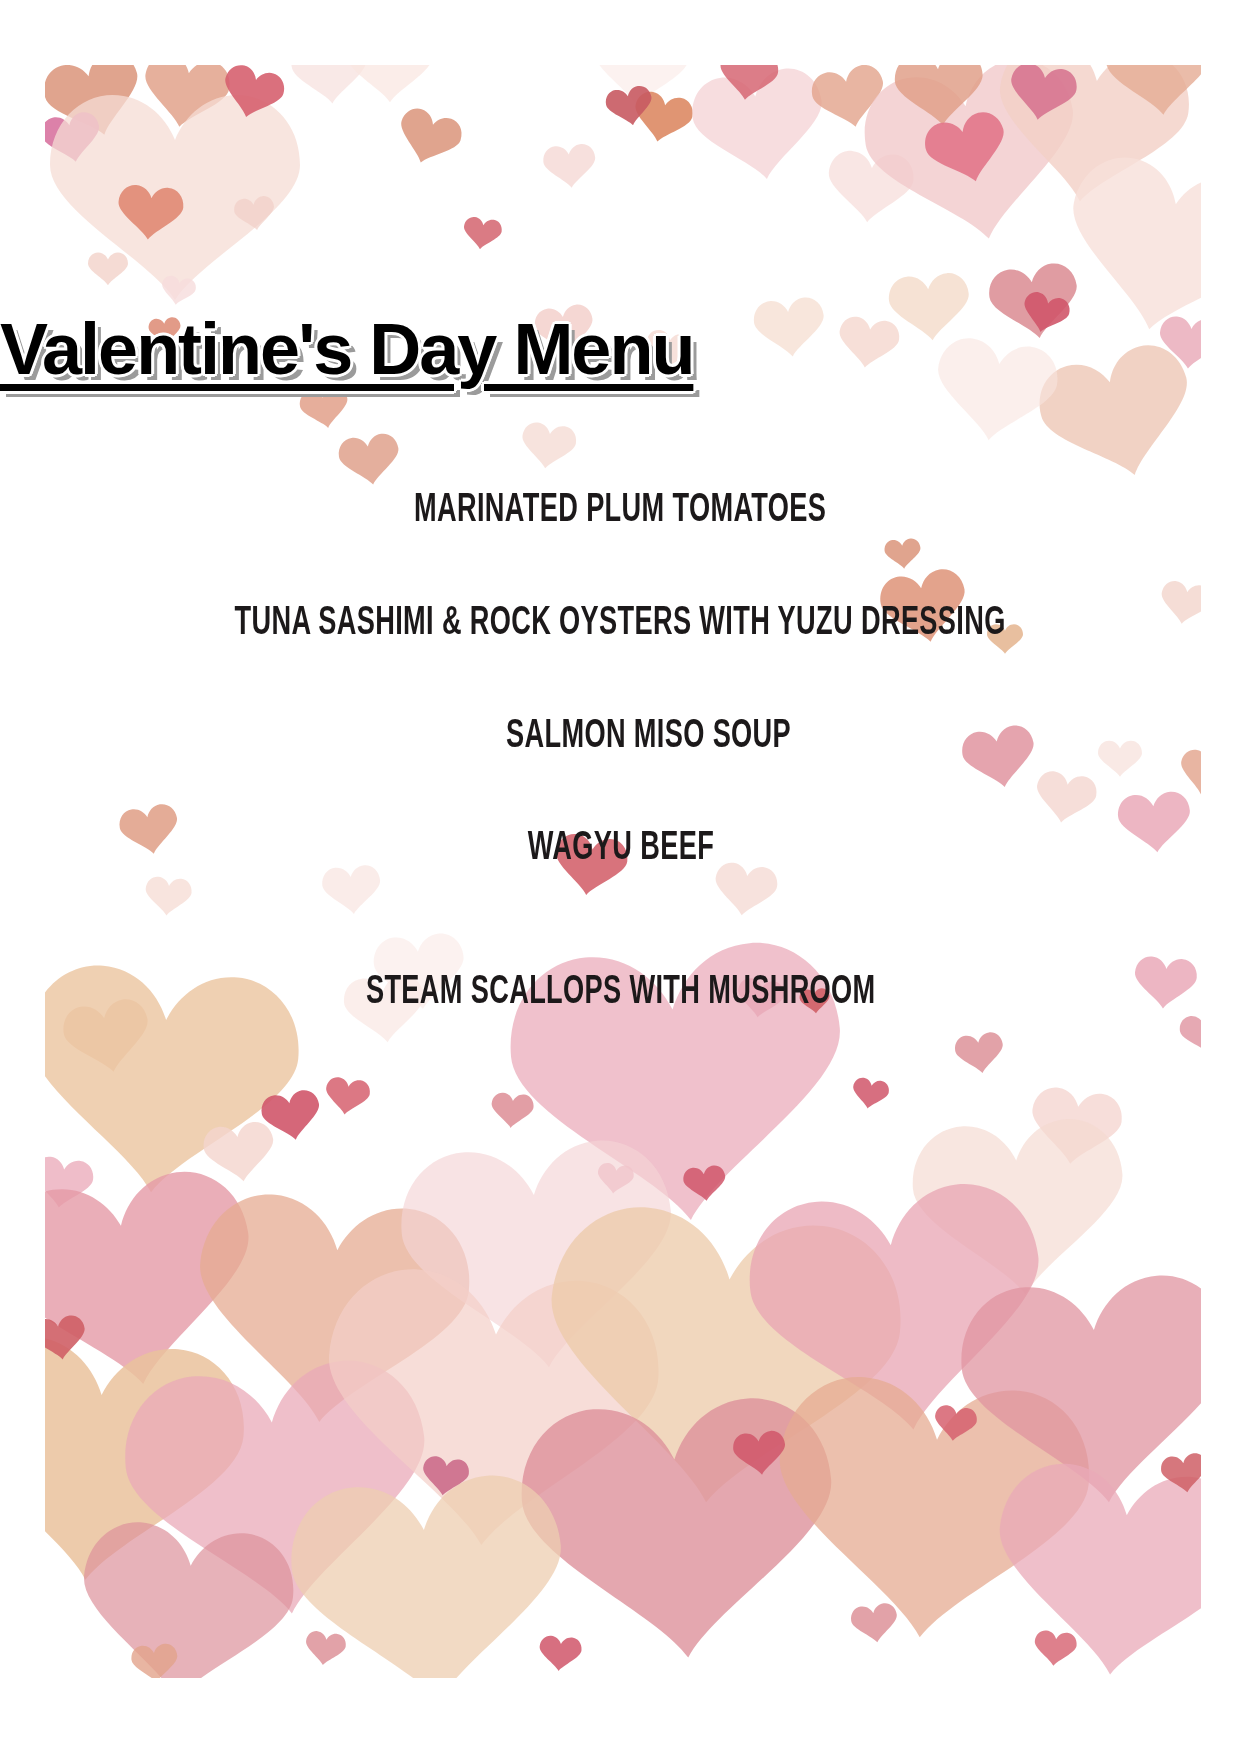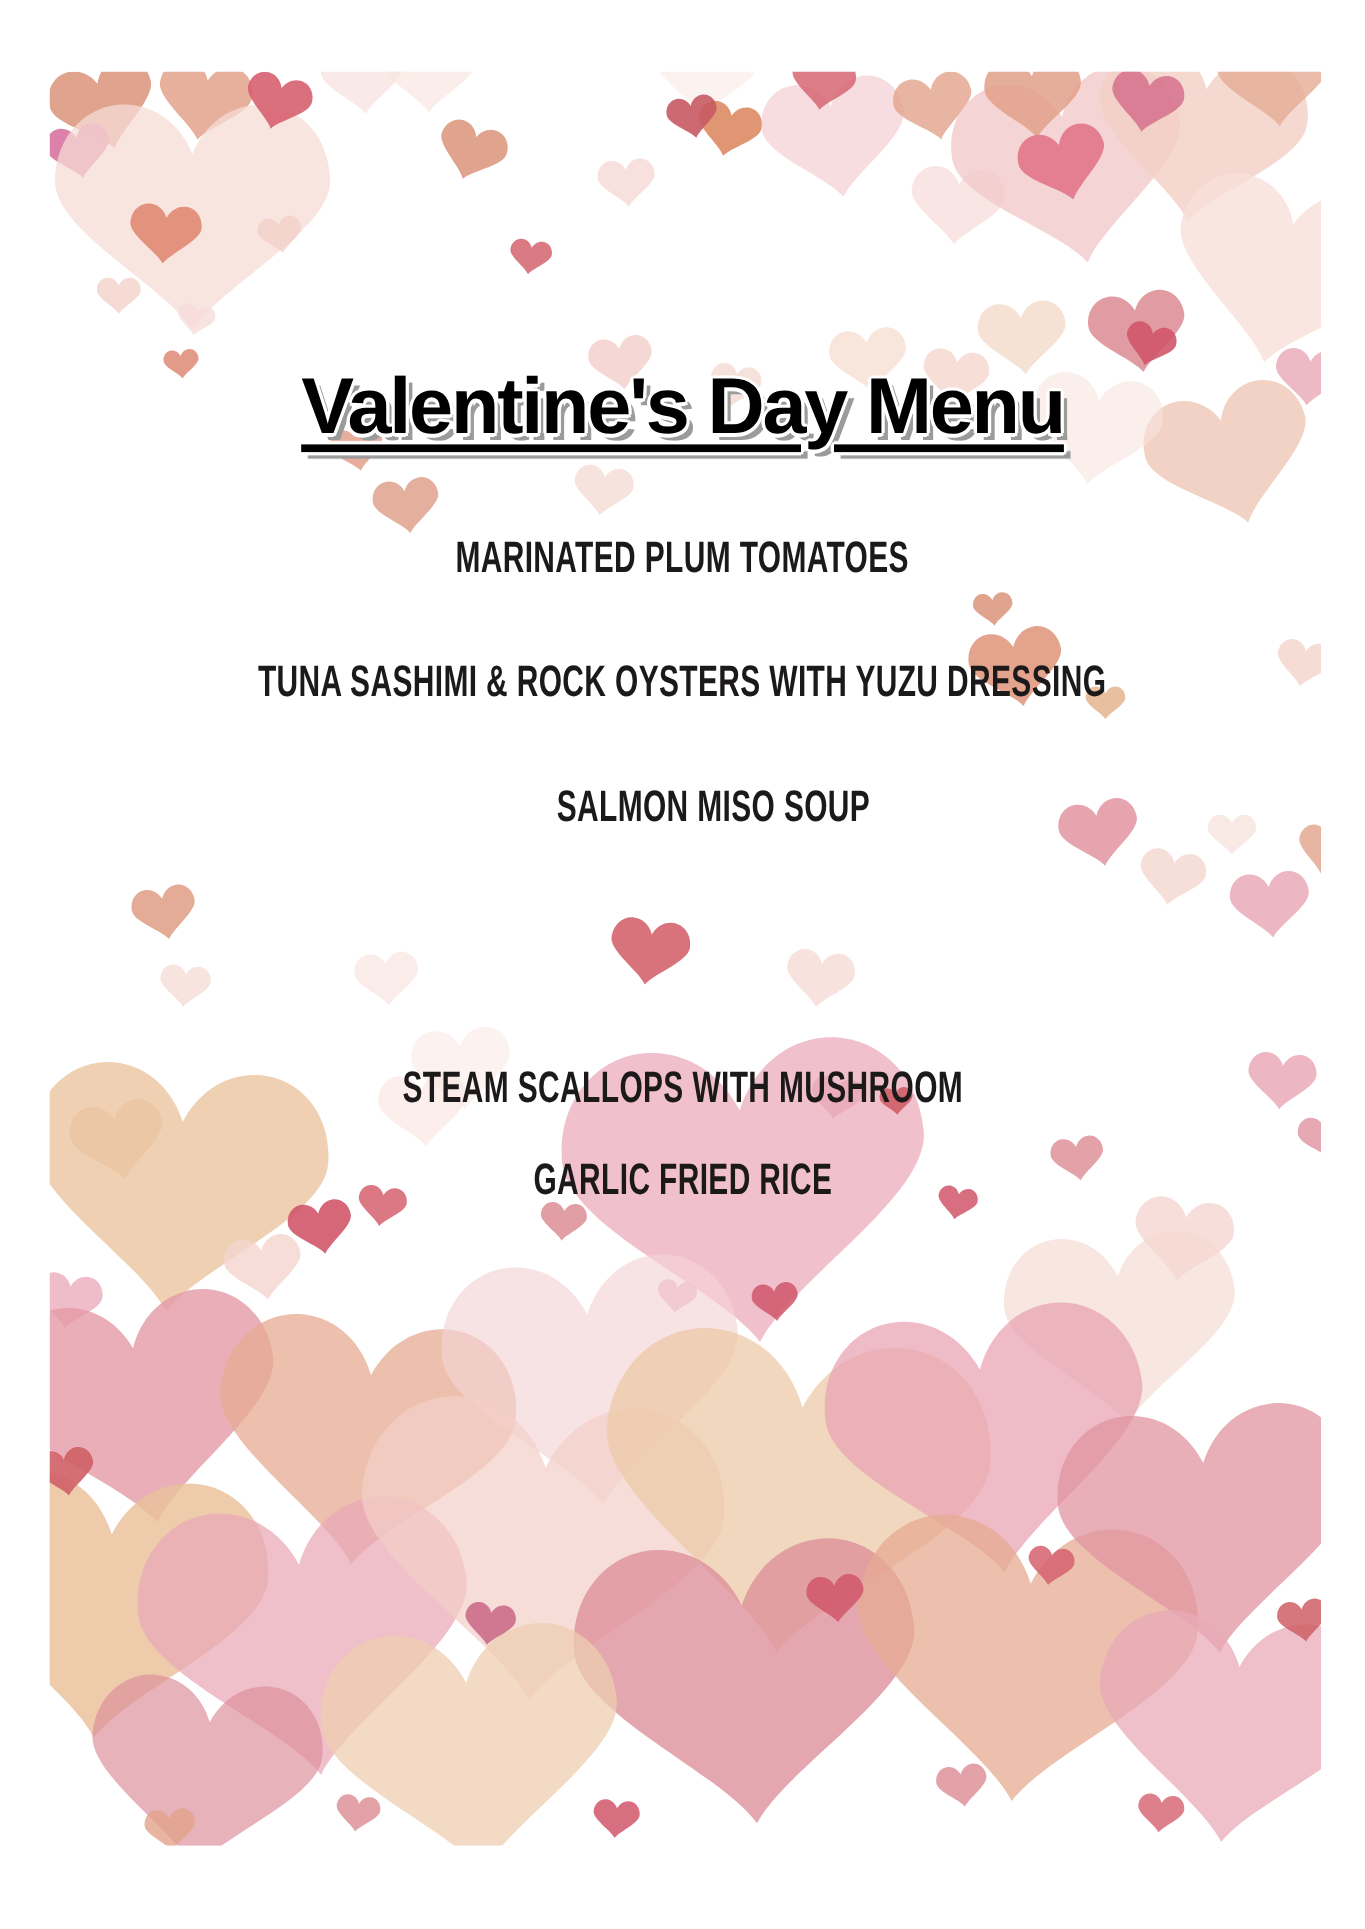--- a/index.html
+++ b/index.html
@@ -18,22 +18,22 @@
   .hearts-field {
     position: absolute;
     left: 45px; top: 65px;
     width: 1156px; height: 1613px;
     overflow: hidden;
   }
   .hearts-field svg { display: block; }
 
   .title {
     position: absolute;
-    top: 329px; left: 0; width: 100%;
-    text-align: center;
+    top: 308px; left: 0; width: 100%;
+    text-align: left;
     z-index: 2;
   }
   .title-text {
     display: inline-block;
     font-family: "Liberation Sans", sans-serif;
     font-weight: 700;
     font-size: 72px;
     letter-spacing: -2px;
     color: var(--title-color, #000000);
     text-decoration: underline;
@@ -195,20 +195,20 @@
 
   <div class="menu-item item-1">
     <span class="item-text">MARINATED PLUM TOMATOES</span>
   </div>
   <div class="menu-item item-2">
     <span class="item-text">TUNA SASHIMI &amp; ROCK OYSTERS WITH YUZU DRESSING</span>
   </div>
   <div class="menu-item item-3">
     <span class="item-text">SALMON MISO SOUP</span>
   </div>
+  <div class="menu-item item-4">
+    <span class="item-text">WAGYU BEEF</span>
+  </div>
   <div class="menu-item item-5">
     <span class="item-text">STEAM SCALLOPS WITH MUSHROOM</span>
   </div>
-  <div class="menu-item item-6">
-    <span class="item-text">GARLIC FRIED RICE</span>
-  </div>
 
 </div>
 
 </body></html>

